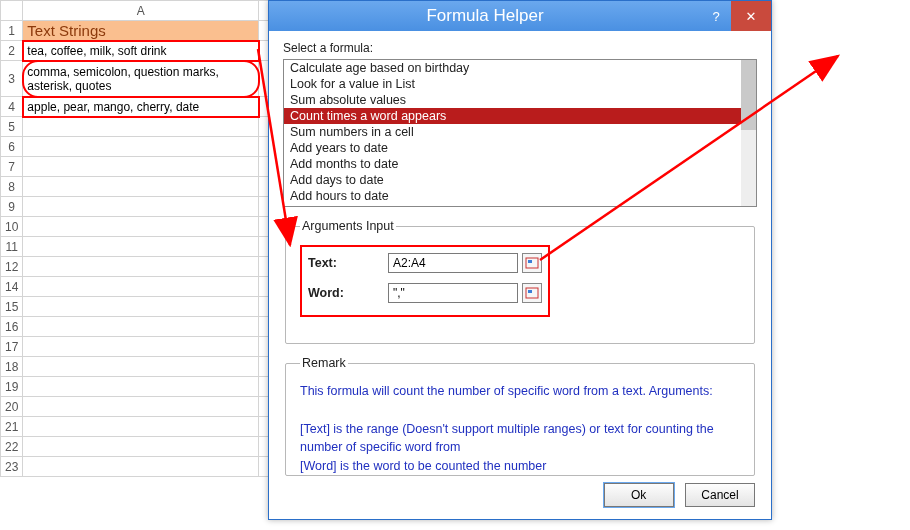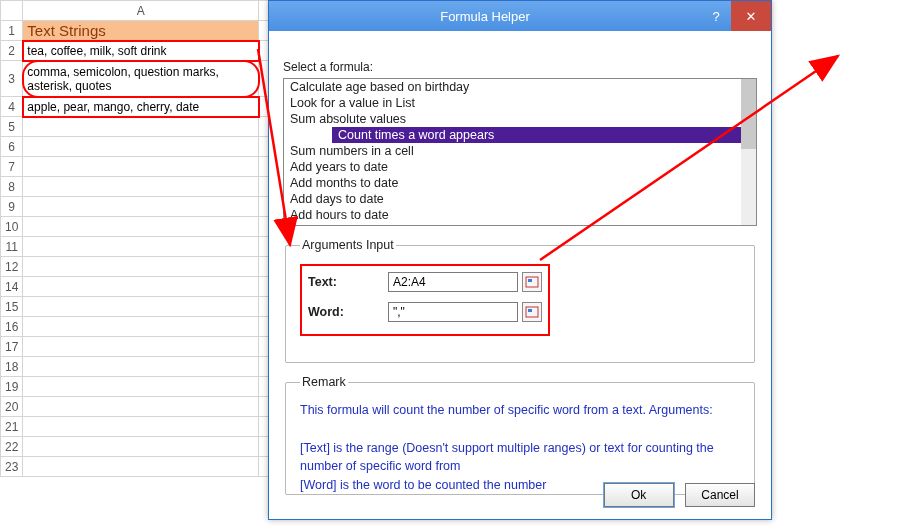--- a/index.html
+++ b/index.html
@@ -71,56 +71,55 @@
     height: 30px;
     background: linear-gradient(#6aa8ee,#4a90e2);
     color: #fff;
     display: flex;
     align-items: center;
     position: relative;
   }
   .titlebar .title {
     flex: 1;
     text-align: center;
-    font-size: 13px;
+    font-size: 17px;
   }
   .titlebar .winbtn {
     width: 30px;
     height: 100%;
     display: flex;
     align-items: center;
     justify-content: center;
     font-size: 13px;
   }
   .titlebar .close {
     background: #c94a3d;
     color: #fff;
     width: 40px;
   }
   .dlgbody {
     padding: 10px 14px;
     color: #222;
   }
-  .lbl { margin-bottom: 4px; margin-top: 19px; }
+  .lbl { margin-bottom: 4px; }
   .listbox {
     border: 1px solid #888;
     height: 148px;
     overflow: hidden;
     position: relative;
     font-size: 12.5px;
     background: #fff;
   }
   .listbox .item {
     padding: 1px 6px;
     cursor: default;
   }
   .listbox .item.sel {
-    background: #4c1d95;
+    background: #b91c1c;
     color: #fff;
-    margin-left: 48px;
   }
   .listbox .scrollbar {
     position: absolute;
     right: 0; top: 0;
     width: 15px; height: 100%;
     background: #eee;
   }
   .listbox .thumb {
     position: absolute;
     right: 0; top: 0;

